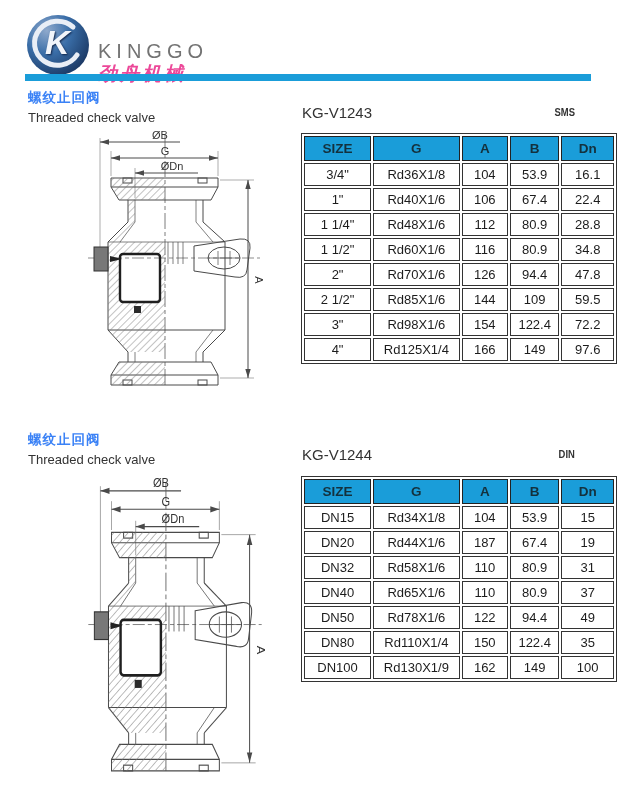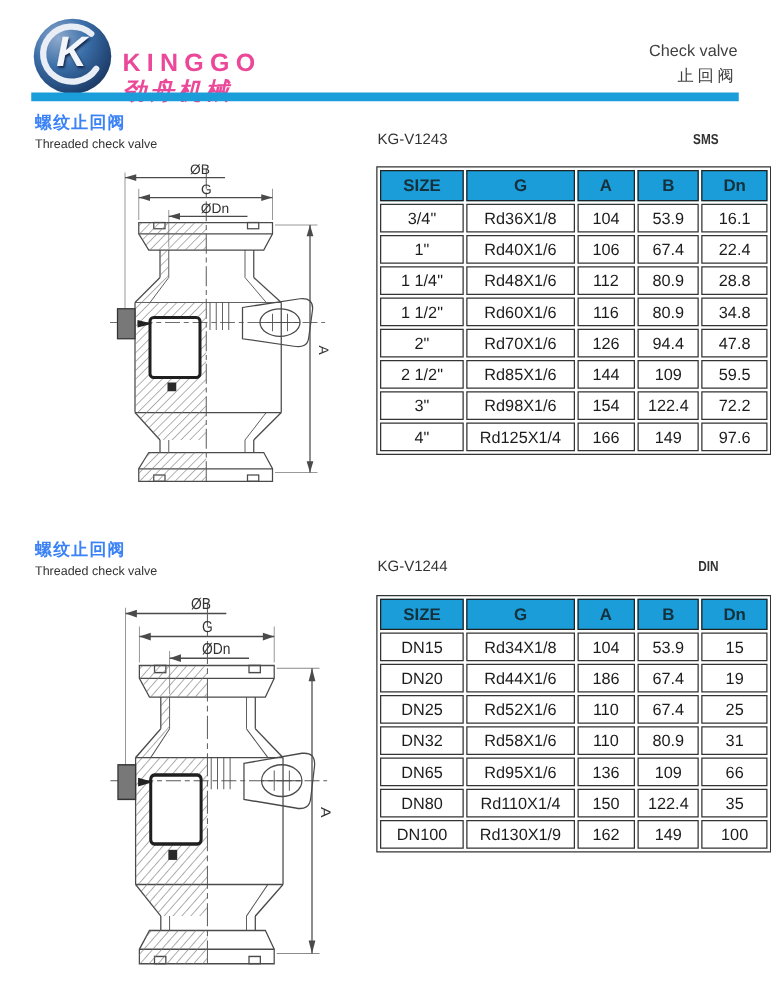--- a/index.html
+++ b/index.html
@@ -8,31 +8,31 @@
     font-family:"Liberation Sans", sans-serif; color:#3a3a3a; overflow:hidden;
   }
   
   .logo { position:absolute; left:27px; top:6px; display:flex; align-items:center; gap:9px; }
   .logo-circle { position:relative; width:62px; height:60px; border-radius:50%;
     background:radial-gradient(circle at 32% 26%, #8fa9cc 0%, #3a6ea8 38%, #17325c 85%); }
   .logo-circle svg { position:absolute; left:0; top:0; }
   .logo-k { position:absolute; left:18px; top:8px; font-size:34px; font-weight:bold; font-style:italic;
     color:#f2f5fa; text-shadow:1px 1px 2px #10254a; }
   .brand { display:flex; flex-direction:column; line-height:1.15; }
-  .brand-en { font-size:20px; font-weight:bold; letter-spacing:5px; color:#ec4899;margin-top:34px; }
+  .brand-en { font-size:20px; font-weight:normal; letter-spacing:5px; color:#737373;margin-top:34px; }
   .brand-cn { font-size:19px; font-weight:bold; font-style:italic; letter-spacing:3px; color:#ec4899; }
   .product-name { position:absolute; right:27px; top:31px; text-align:right; font-size:13px; color:#3f3f3f; line-height:1.55; }
   .product-cn { letter-spacing:3px; }
   .divider { position:absolute; left:25px; right:26px; top:74px; height:7px; background:#1a9dd9; }
   
   .section-title { position:absolute; left:28px; }
   .section-title .cn { font-weight:bold; font-size:13.5px; color:#3b82f6; letter-spacing:1px; }
-  .section-title .en { font-size:10px; color:#333; margin-top:3px; }
+  .section-title .en { font-size:13px; color:#333; margin-top:3px; }
   .s1-title { top:89px; } .s2-title { top:431px; }
-  .model { position:absolute; left:302px; font-size:12px; color:#333; }
+  .model { position:absolute; left:302px; font-size:15px; color:#333; }
   .s1-model { top:104px; } .s2-model { top:446px; }
   .standard { position:absolute; right:42px; font-size:11.5px; font-weight:bold; color:#333;
     transform:scaleX(.82); transform-origin:right center; }
   .s1-standard { top:106px; } .s2-standard { top:448px; }
   
   .spec-table { position:absolute; left:301px; border-collapse:separate; border-spacing:2px;
     background:#fff; border:1px solid #333; }
   .t1 { top:133px; } .t2 { top:476px; }
   .spec-table th { background:#1a9dd9; color:#14313d; font-size:13.5px; font-weight:bold;
     border:1px solid #222; padding:0 13px; height:23px; }
@@ -57,24 +57,20 @@
     <div class="logo-circle">
       <svg width="62" height="60" viewBox="0 0 62 60">
         <path d="M46,12 A23,22 0 1 0 50,40" fill="none" stroke="#e9eef6" stroke-width="5" stroke-linecap="round"></path>
       </svg>
       <span class="logo-k">K</span>
     </div>
     <div class="brand">
       <span class="brand-en">KINGGO</span>
       <span class="brand-cn">劲舟机械</span>
     </div>
-  </div>
-  <div class="product-name">
-    <div>Check valve</div>
-    <div class="product-cn">止回阀</div>
   </div>
   <div class="divider"></div>
 
   <div class="section-title s1-title">
     <div class="cn">螺纹止回阀</div>
     <div class="en">Threaded check valve</div>
   </div>
   <div class="model s1-model">KG-V1243</div>
   <div class="standard s1-standard">SMS</div>
 
@@ -343,44 +339,44 @@
         <tr>
           <td>DN15</td>
           <td>Rd34X1/8</td>
           <td>104</td>
           <td>53.9</td>
           <td>15</td>
         </tr>
         <tr>
           <td>DN20</td>
           <td>Rd44X1/6</td>
-          <td>186</td>
+          <td>187</td>
           <td>67.4</td>
           <td>19</td>
-        </tr>
-        <tr>
-          <td>DN25</td>
-          <td>Rd52X1/6</td>
-          <td>110</td>
-          <td>67.4</td>
-          <td>25</td>
         </tr>
         <tr>
           <td>DN32</td>
           <td>Rd58X1/6</td>
           <td>110</td>
           <td>80.9</td>
           <td>31</td>
         </tr>
         <tr>
-          <td>DN65</td>
-          <td>Rd95X1/6</td>
-          <td>136</td>
-          <td>109</td>
-          <td>66</td>
+          <td>DN40</td>
+          <td>Rd65X1/6</td>
+          <td>110</td>
+          <td>80.9</td>
+          <td>37</td>
+        </tr>
+        <tr>
+          <td>DN50</td>
+          <td>Rd78X1/6</td>
+          <td>122</td>
+          <td>94.4</td>
+          <td>49</td>
         </tr>
         <tr>
           <td>DN80</td>
           <td>Rd110X1/4</td>
           <td>150</td>
           <td>122.4</td>
           <td>35</td>
         </tr>
         <tr>
           <td>DN100</td>

